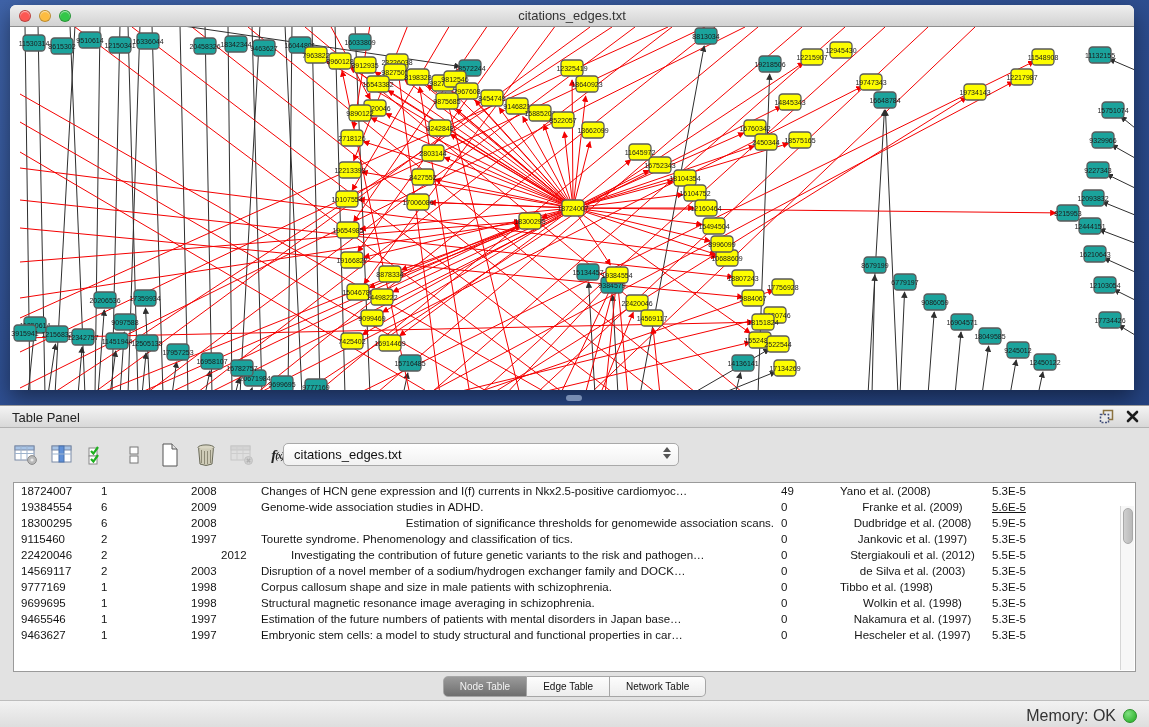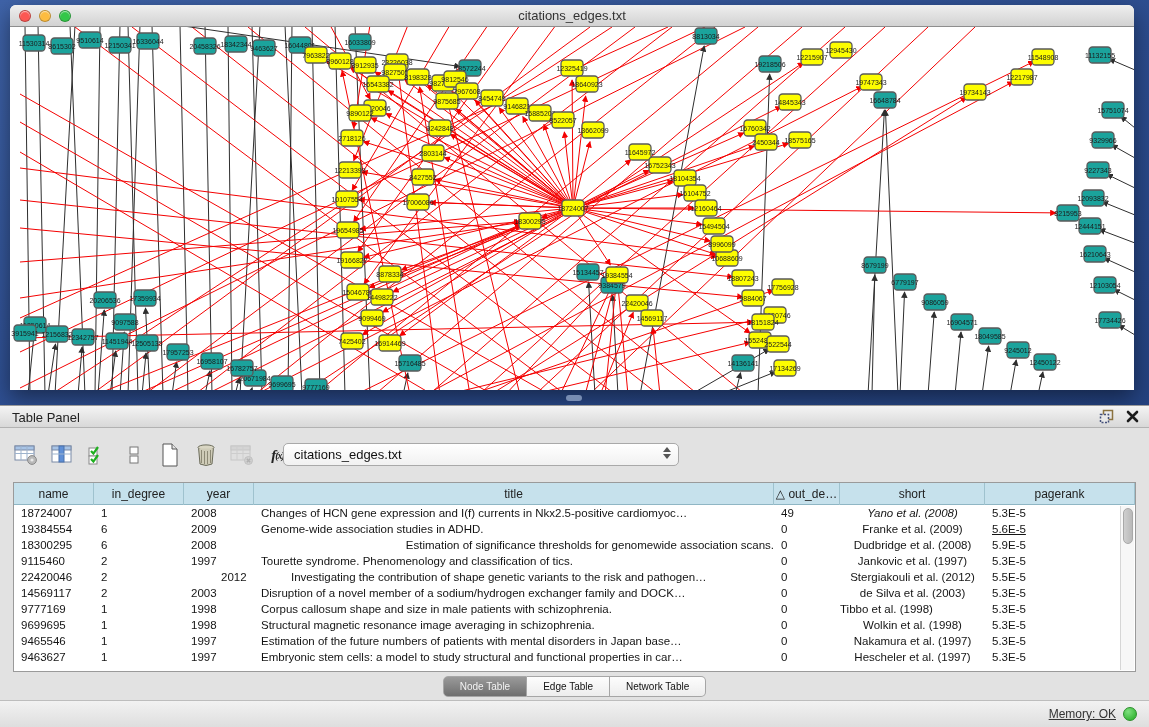--- a/index.html
+++ b/index.html
@@ -67,21 +67,21 @@
     background:linear-gradient(#fdfdfd,#ededed); color:#111; border:1px solid #a6a6a6;
     border-left:none; }
   .seg:first-child { border-left:1px solid #a6a6a6; border-radius:5px 0 0 5px; }
   .seg:last-child { border-radius:0 5px 5px 0; }
   .seg.sel { background:linear-gradient(#9a9a9a,#6f6f6f); color:#f3f3f3; }
 
   
   #status-bar { position:absolute; left:0; bottom:0; width:1149px; height:27px;
     background:linear-gradient(#f2f2f2,#dedede); border-top:1px solid #bdbdbd; }
   #status-right { position:absolute; right:12px; top:6px; display:flex; align-items:center; gap:7px; }
-  #memory-label { font-size:12px; color:#333;text-decoration:underline; }
+  #memory-label { font-size:16px; color:#333; }
   #memory-indicator { width:14px; height:14px; border-radius:50%;
     background:radial-gradient(circle at 35% 30%, #7fe07f, #3cba3c 70%); border:1px solid #2a8f2a; }
 
   svg text { user-select:none; }
 </style>
 </head>
 <body>
 
 <div id="network-window">
   <div class="titlebar">
@@ -811,37 +811,28 @@
 
   <div id="table-selector">
     <span>citations_edges.txt</span>
     <span class="stepper">
       <span class="tri-up"></span>
         <span class="tri-dn"></span>
     </span>
   </div>
 
   <div id="tablewrap">
-    <div id="thead">
-        <div class="hc" style="width: 80px;">name</div>
-        <div class="hc" style="width: 90px;">in_degree</div>
-        <div class="hc" style="width: 70px;">year</div>
-        <div class="hc" style="width: 500px; flex: 1 1 0%;">title</div>
-        <div class="hc" style="width: 66px;">△ out_de…</div>
-        <div class="hc" style="width: 145px;">short</div>
-        <div class="hc" style="width: 150px;">pagerank</div>
-      </div>
     <div id="tbody">
         <div class="trow">
           <div class="tc" style="width: 80px;">18724007</div>
           <div class="tc" style="width: 90px;">1</div>
           <div class="tc" style="width: 70px;">2008</div>
           <div class="tc" style="width: 500px; flex: 1 1 0%;">Changes of HCN gene expression and I(f) currents in Nkx2.5-positive cardiomyoc…</div>
           <div class="tc" style="width: 66px;">49</div>
-          <div class="tc" style="width: 145px; text-align: center; padding-left: 0px; font-style: italic;">Yano et al. (2008)</div>
+          <div class="tc" style="width: 145px; padding-left: 0px;">Yano et al. (2008)</div>
           <div class="tc" style="width: 150px;">5.3E-5</div>
         </div>
         <div class="trow">
           <div class="tc" style="width: 80px;">19384554</div>
           <div class="tc" style="width: 90px;">6</div>
           <div class="tc" style="width: 70px;">2009</div>
           <div class="tc" style="width: 500px; flex: 1 1 0%;">Genome-wide association studies in ADHD.</div>
           <div class="tc" style="width: 66px;">0</div>
           <div class="tc" style="width: 145px; text-align: center; padding-left: 0px;">Franke et al. (2009)</div>
           <div class="tc" style="width: 150px; text-decoration: underline;">5.6E-5</div>
@@ -861,21 +852,21 @@
           <div class="tc" style="width: 70px;">1997</div>
           <div class="tc" style="width: 500px; flex: 1 1 0%;">Tourette syndrome. Phenomenology and classification of tics.</div>
           <div class="tc" style="width: 66px;">0</div>
           <div class="tc" style="width: 145px; text-align: center; padding-left: 0px;">Jankovic et al. (1997)</div>
           <div class="tc" style="width: 150px;">5.3E-5</div>
         </div>
         <div class="trow">
           <div class="tc" style="width: 80px;">22420046</div>
           <div class="tc" style="width: 90px;">2</div>
           <div class="tc" style="width: 70px; margin-left: 30px;">2012</div>
-          <div class="tc" style="width: 500px; flex: 1 1 0%;">Investigating the contribution of shape genetic variants to the risk and pathogen…</div>
+          <div class="tc" style="width: 500px; flex: 1 1 0%;">Investigating the contribution of future genetic variants to the risk and pathogen…</div>
           <div class="tc" style="width: 66px;">0</div>
           <div class="tc" style="width: 145px; text-align: center; padding-left: 0px;">Stergiakouli et al. (2012)</div>
           <div class="tc" style="width: 150px;">5.5E-5</div>
         </div>
         <div class="trow">
           <div class="tc" style="width: 80px;">14569117</div>
           <div class="tc" style="width: 90px;">2</div>
           <div class="tc" style="width: 70px;">2003</div>
           <div class="tc" style="width: 500px; flex: 1 1 0%;">Disruption of a novel member of a sodium/hydrogen exchanger family and DOCK…</div>
           <div class="tc" style="width: 66px;">0</div>

